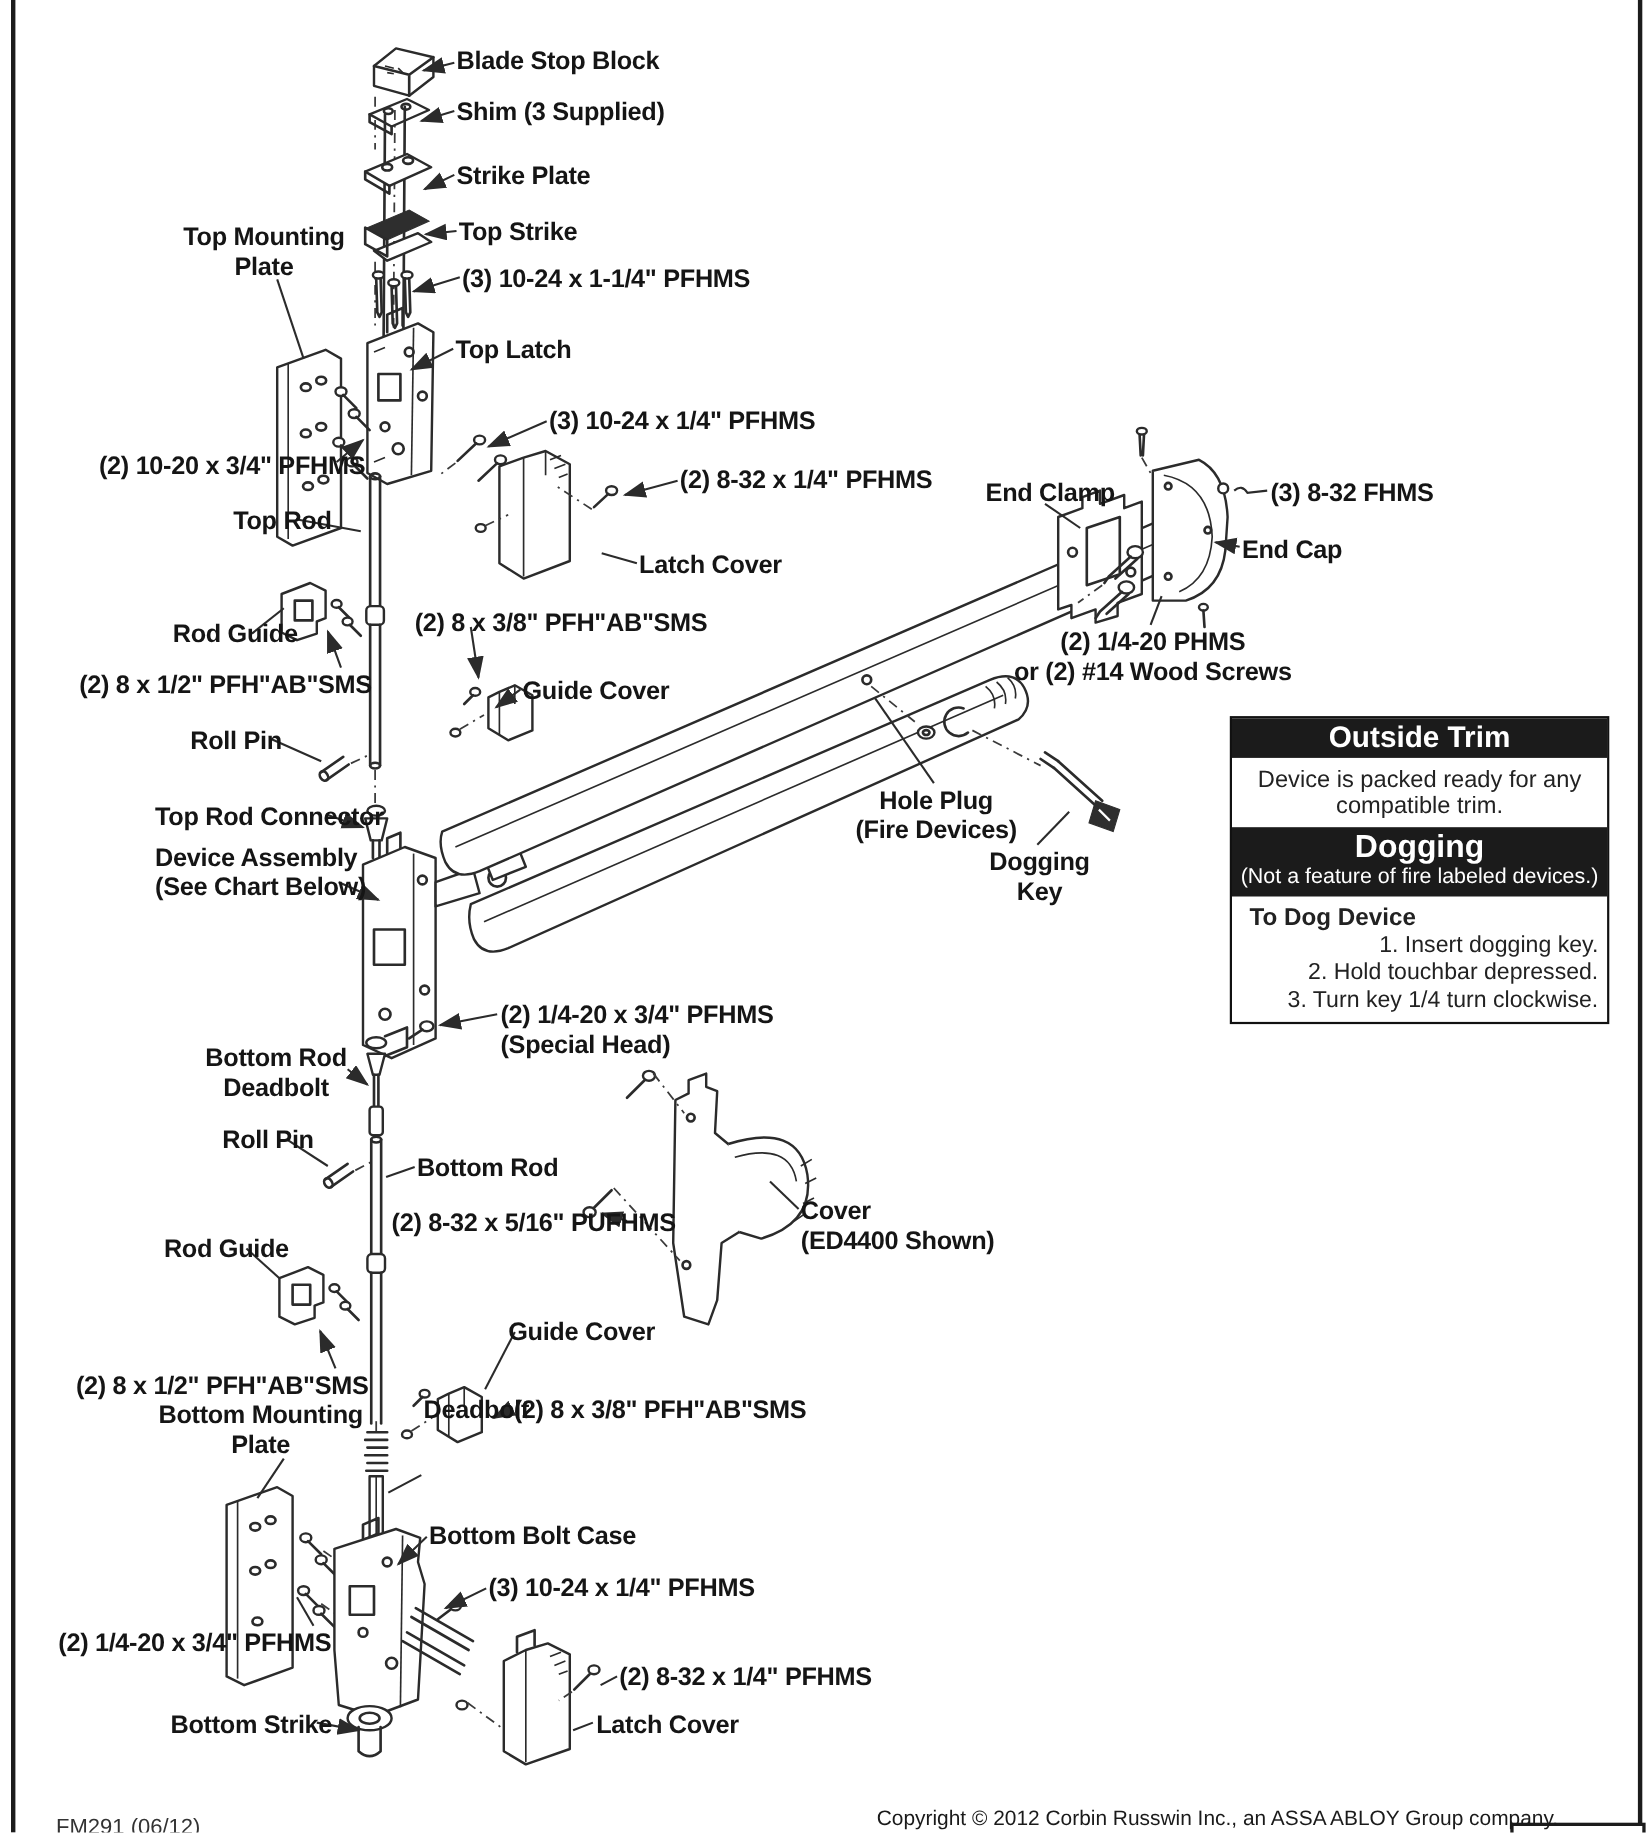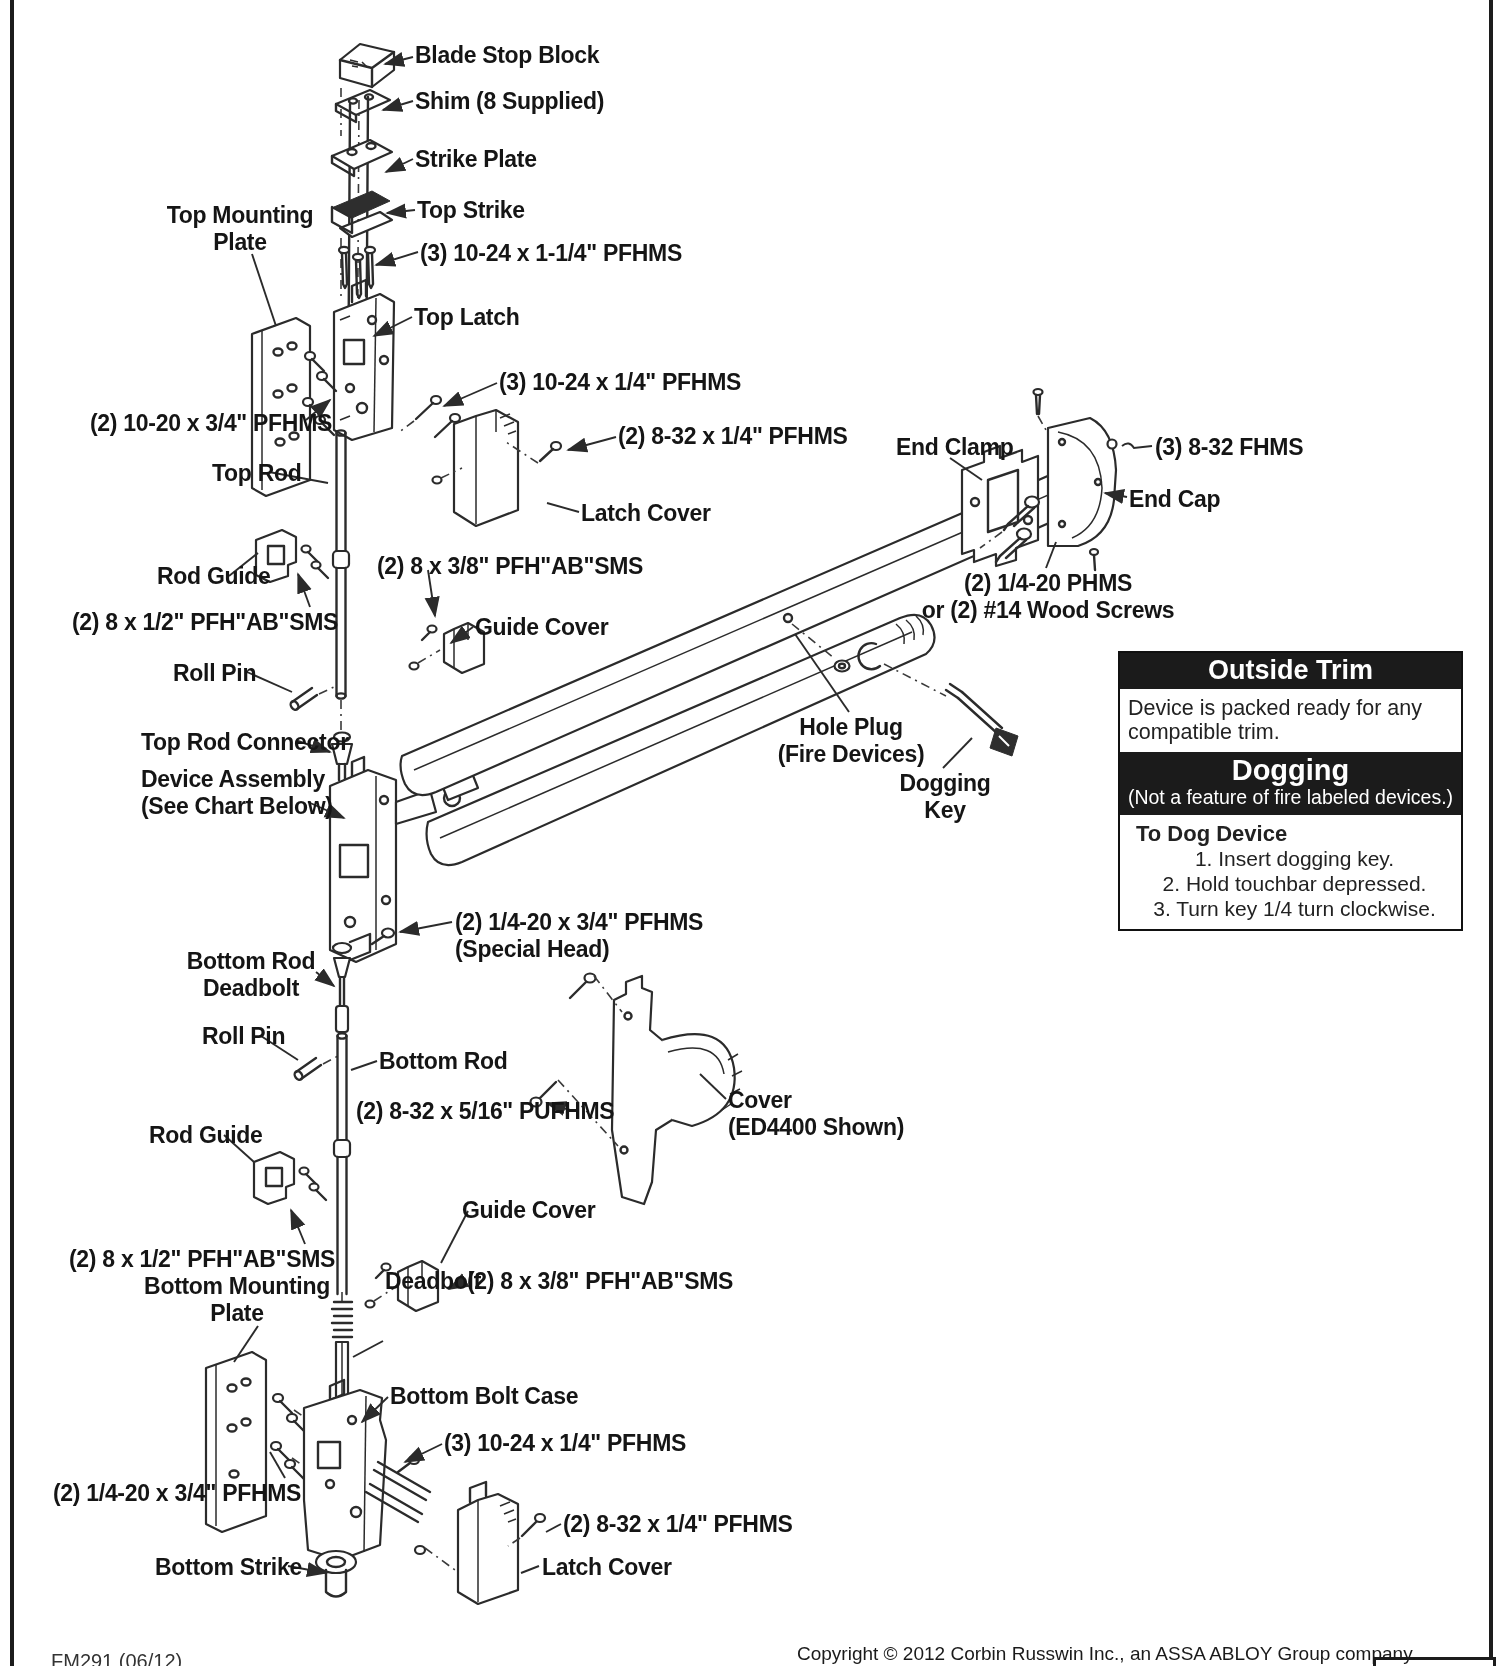--- a/index.html
+++ b/index.html
@@ -23,25 +23,25 @@
     position:absolute;left:1118px;top:651px;width:345px;
     border:2.5px solid #111;box-sizing:border-box;background:#fff;
   }
   .panel-header{
     background:#1b1b1b;color:#ffffff;text-align:center;font-weight:bold;
     padding:2px 4px 4px 4px;
   }
   #outside-trim-title{font-size:27px;line-height:30px;}
   #dogging-title{font-size:29px;line-height:32px;}
   .panel-subtitle{font-size:19.5px;font-weight:normal;line-height:22px;padding-bottom:3px;}
-  .panel-body{padding:7px 8px 8px 8px;font-size:21.5px;line-height:24px;text-align:left;color:#222;}
+  .panel-body{padding:7px 8px 8px 8px;font-size:21.5px;line-height:24px;text-align:center;color:#222;}
   .panel-body.left{text-align:left;}
   #dogging-desc{margin-bottom:10px;text-align:center;}
   #dog-steps-heading{font-weight:bold;font-size:22px;text-align:left;padding-left:8px;}
-  .dog-step{font-size:21px;line-height:25px;text-align:center;padding-left:8px;}
+  .dog-step{font-size:21px;line-height:25px;text-align:right;padding-left:8px;}
   #footer-left{position:absolute;left:51px;top:1650px;font-size:20px;color:#333;}
   #footer-right{position:absolute;left:797px;top:1643px;font-size:19px;color:#1a1a1a;}
   
   .pt{stroke:#2b2b2b;stroke-width:2.4;fill:none;stroke-linejoin:round;stroke-linecap:round;}
   .ptf{stroke:#2b2b2b;stroke-width:2.2;fill:#ffffff;stroke-linejoin:round;}
   .dark{fill:#2e2e2e;stroke:#2e2e2e;}
   .leader{stroke:#2b2b2b;stroke-width:1.9;fill:none;}
   .dashdot{stroke:#3a3a3a;stroke-width:1.6;fill:none;stroke-dasharray:9 5 2 5;}
   .thin{stroke:#2b2b2b;stroke-width:1.5;fill:none;}
 </style>
@@ -444,21 +444,21 @@
     <line class="leader" x1="561" y1="1524" x2="546" y2="1532"></line>
     <line class="leader" x1="539" y1="1566" x2="521" y2="1573"></line>
   </g>
 </svg>
 
 <div id="labels-layer">
     <div class="part-label" style="left: 415px; top: 42px;">
       <div>Blade Stop Block</div>
     </div>
     <div class="part-label" style="left: 415px; top: 88px;">
-      <div>Shim (8 Supplied)</div>
+      <div>Shim (3 Supplied)</div>
     </div>
     <div class="part-label" style="left: 415px; top: 146px;">
       <div>Strike Plate</div>
     </div>
     <div class="part-label" style="left: 417px; top: 197px;">
       <div>Top Strike</div>
     </div>
     <div class="part-label" style="left: 420px; top: 240px;">
       <div>(3) 10-24 x 1-1/4" PFHMS</div>
     </div>

